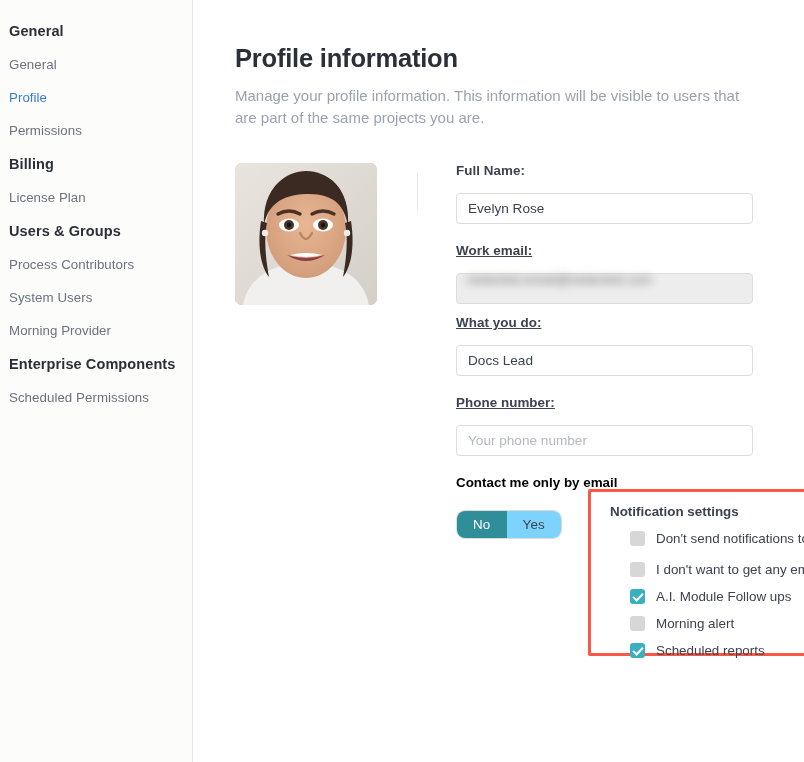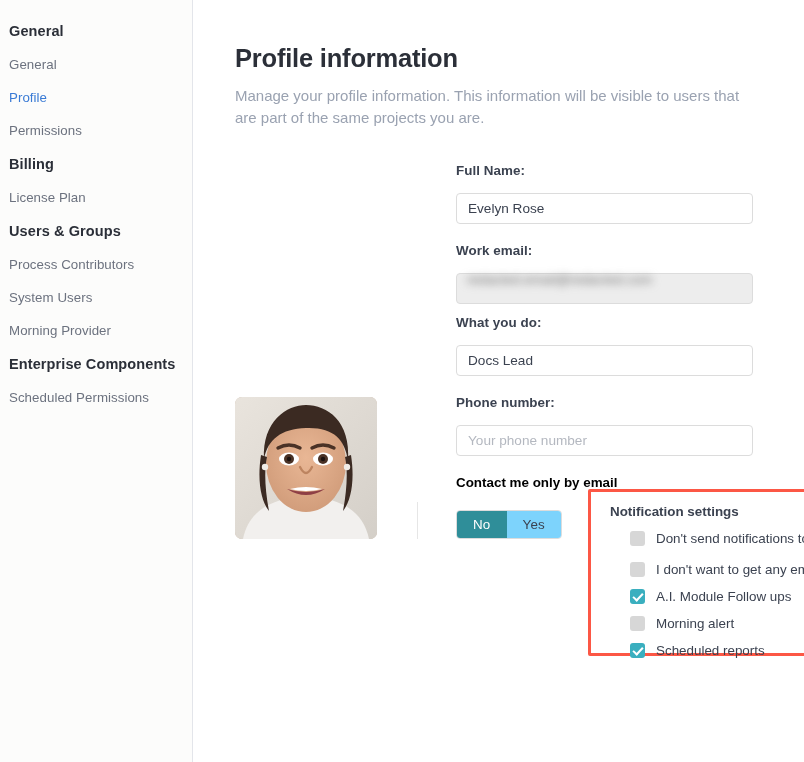--- a/index.html
+++ b/index.html
@@ -58,21 +58,21 @@
   .page-subtitle {
     font-size: 15px;
     color: #9aa2b1;
     line-height: 1.48;
     max-width: 566px;
     margin: 0 0 34px 0;
   }
 
   .profile-row {
     display: flex;
-    align-items: flex-end;
+    align-items: flex-start;
   }
 
   
   .avatar-col { flex: 0 0 auto; padding-right: 0; }
   .avatar {
     width: 142px; height: 142px;
     border-radius: 7px;
     overflow: hidden;
     display: block;
     background: #cbb8a8;
@@ -93,21 +93,21 @@
     width: 297px;
     flex: 0 0 297px;
   }
   .field-label {
     font-size: 13.4px;
     font-weight: bold;
     color: #3b4250;
     margin: 0 0 7px 0;
     letter-spacing: 0.05px;
   }
-  .field-label.gap { margin-top: 19px; }
+  .field-label.gap { margin-top: 19px; text-decoration: underline; }
   .text-input {
     width: 297px;
     height: 31px;
     border: 1px solid #dcdcdc;
     border-radius: 4px;
     background: #ffffff;
     font-family: "Liberation Sans", sans-serif;
     font-size: 13.6px;
     color: #3b4250;
     padding: 0 11px;
@@ -135,21 +135,21 @@
   
   .toggle-label {
     font-size: 13.4px;
     font-weight: bold;
     color: #000000;
     margin: 19px 0 20px 0;
   }
   .toggle {
     display: inline-flex;
     border: 1px solid #dcdcdc;
-    border-radius: 4px;
+    border-radius: 9px;
     overflow: hidden;
     height: 29px;
   }
   .toggle button {
     font-family: "Liberation Sans", sans-serif;
     font-size: 13.4px;
     border: 0;
     background: #7dd3fc;
     color: #3b4250;
     padding: 0 16px;

